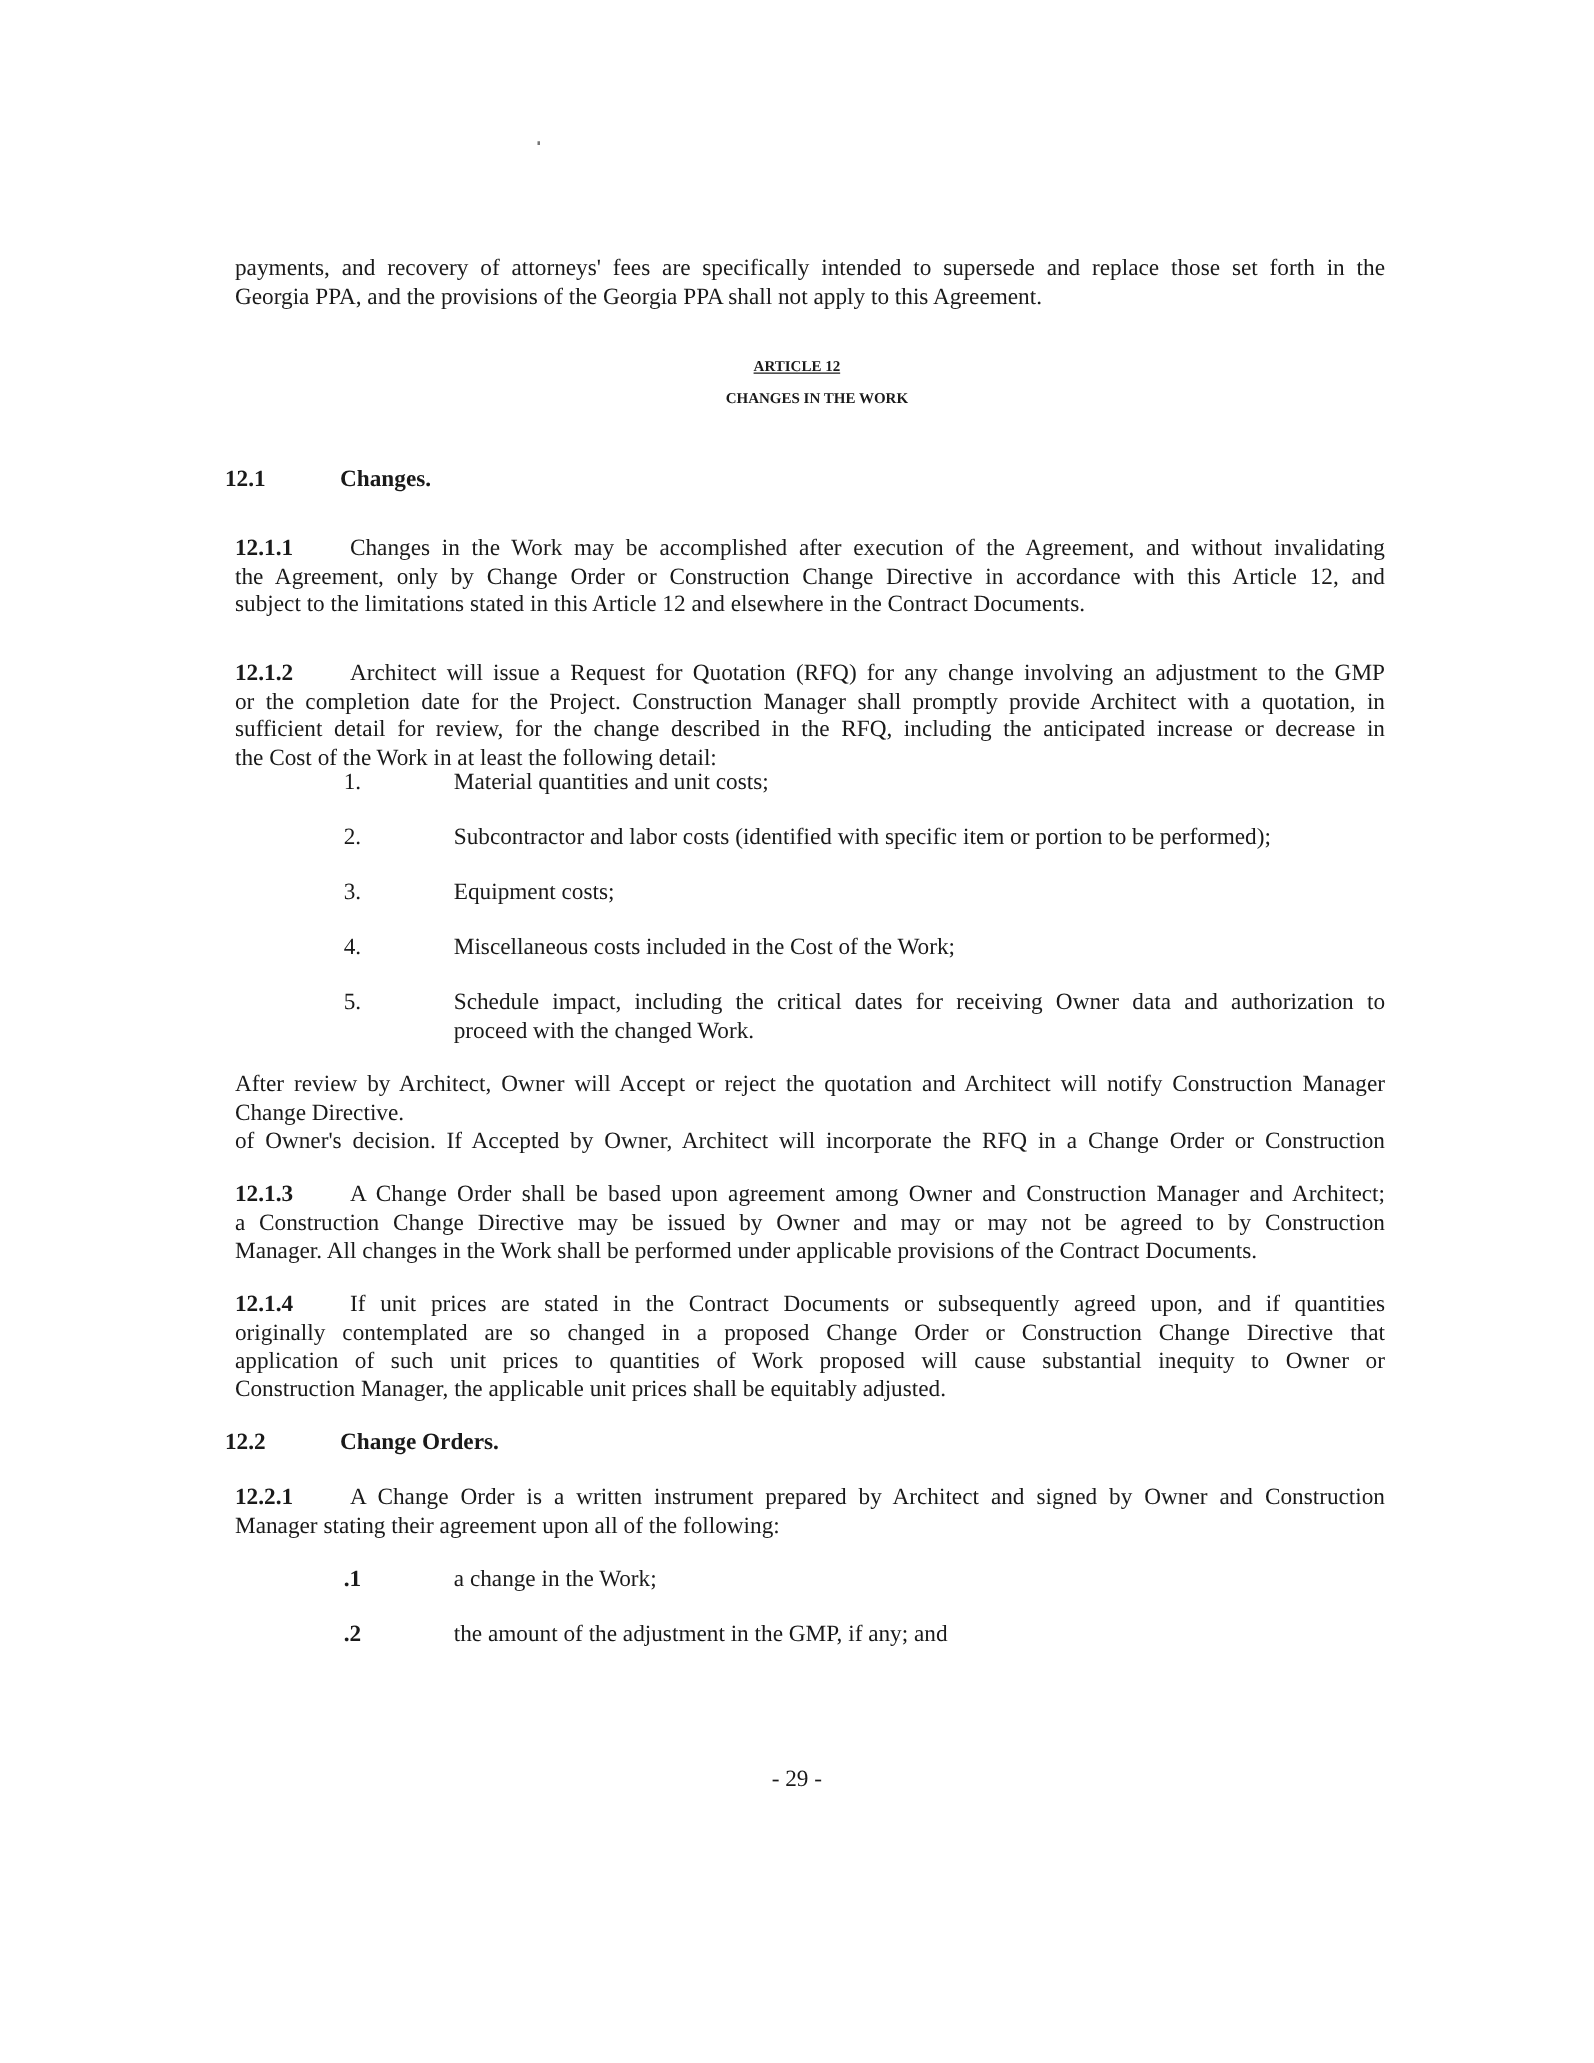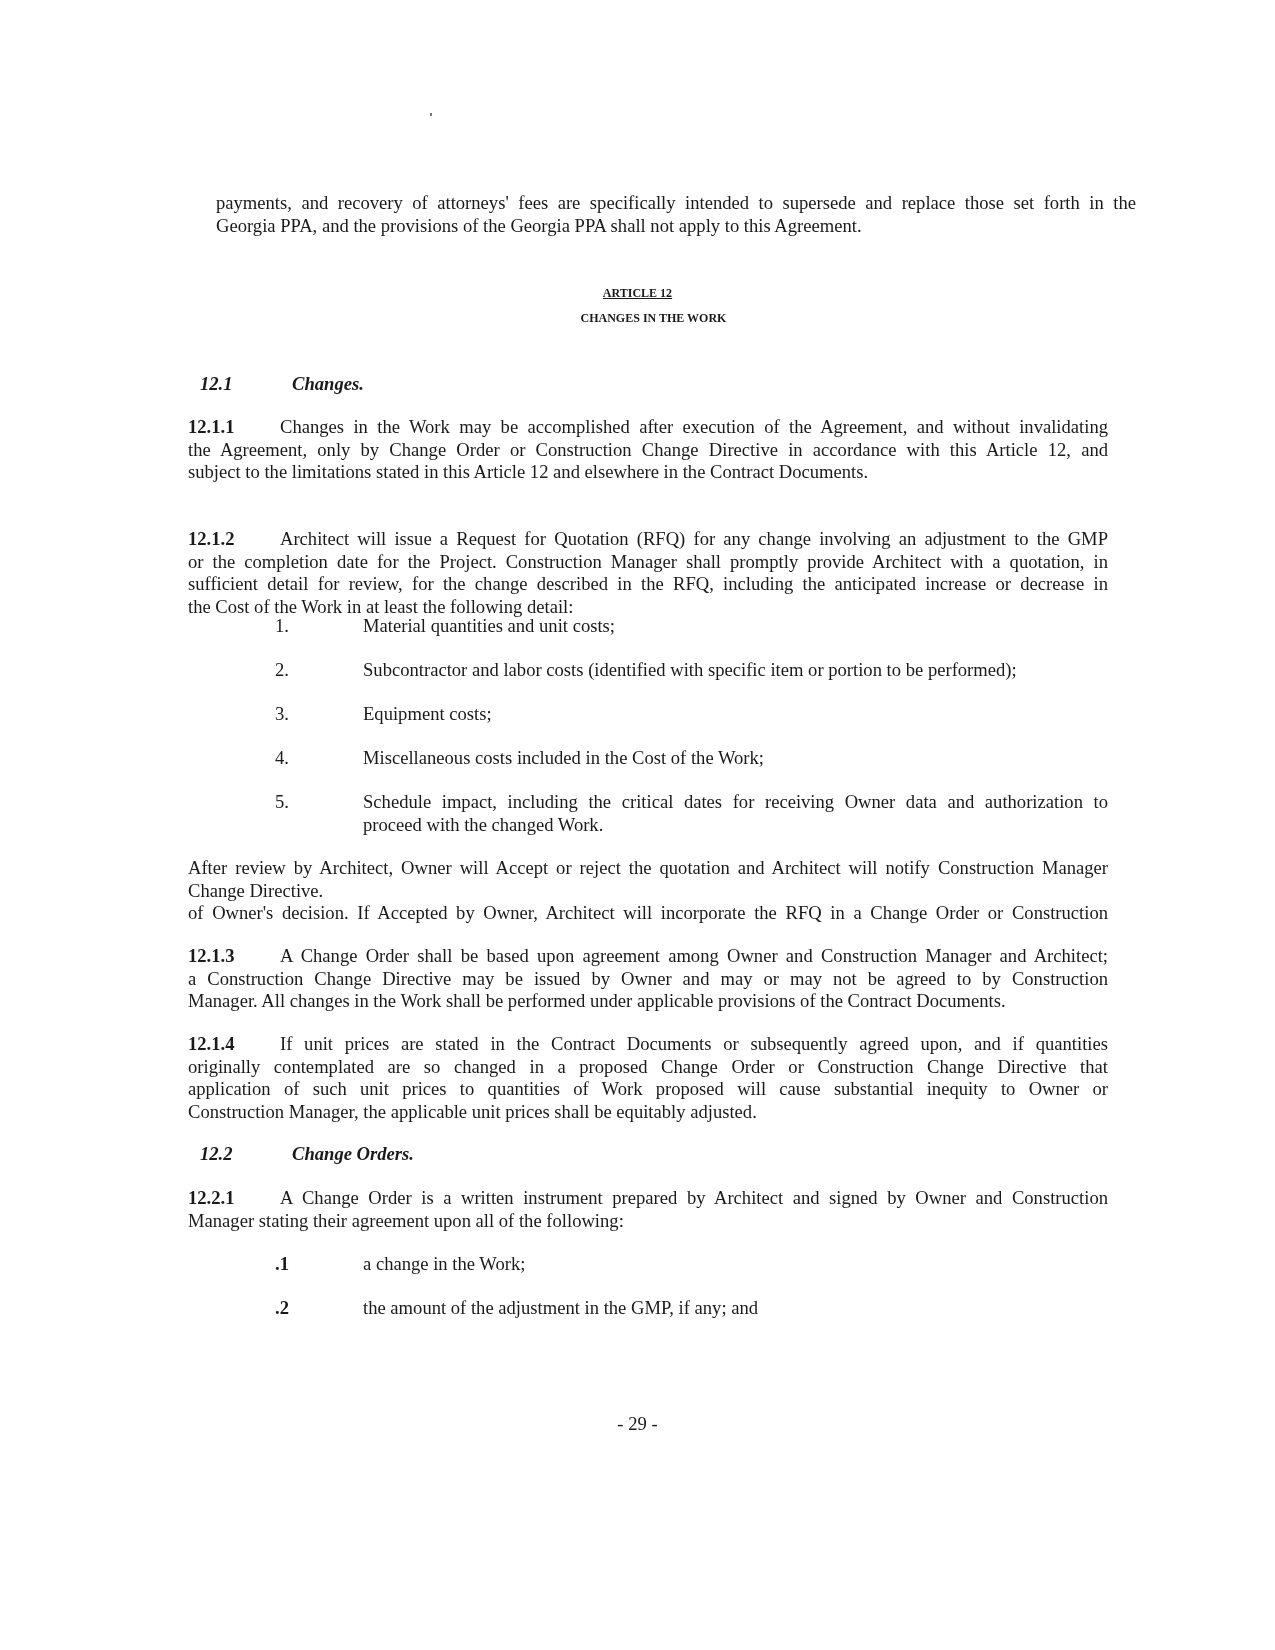--- a/index.html
+++ b/index.html
@@ -4,51 +4,51 @@
 <style>
   html, body { margin:0; padding:0; background:#ffffff; }
   body { width:1275px; height:1650px; position:relative; overflow:hidden;
          font-family:"Liberation Serif", "DejaVu Serif", serif; color:#1a1a1a; }
   .blk { position:absolute; left:188px; width:920px; font-size:18.6px; line-height:22.5px; text-align:justify; }
   .just-lines span.l { display:block; text-align:justify; text-align-last:justify; }
   .just-lines span.l.end { text-align-last:left; }
   .num { font-weight:bold; display:inline-block; width:92px; }
   .center { position:absolute; left:0; width:1275px; text-align:center; font-weight:bold; font-size:12px; }
   .u { text-decoration:underline; }
-  .head { position:absolute; left:200px; font-size:18.6px; font-weight:bold; line-height:22.5px;font-style:italic; }
+  .head { position:absolute; left:180px; font-size:18.6px; font-weight:bold; line-height:22.5px; }
   .head .hn { display:inline-block; width:92px; }
   .li { position:absolute; left:275px; width:833px; font-size:18.6px; line-height:22.5px; }
   .li .mk { position:absolute; left:0; top:0; }
   .li .tx { display:block; margin-left:88px; text-align:justify; }
   .li .tx.jl span.l { display:block; text-align:justify; text-align-last:justify; }
   .li .tx.jl span.l.end { text-align-last:left; }
   .li.bold-mk .mk { font-weight:bold; }
   .pg { position:absolute; left:0; width:1275px; text-align:center; font-size:18.6px; }
   .speck { position:absolute; left:430px; top:113px; width:2px; height:3px; background:#777; }
 </style>
 </head>
 <body>
 
 <div class="speck"></div>
 
-<div class="blk just-lines" style="top:192px;margin-left:28px;">
+<div class="blk just-lines" style="top:204px;">
   <span class="l">payments, and recovery of attorneys' fees are specifically intended to supersede and replace those set forth in the</span>
   <span class="l end">Georgia PPA, and the provisions of the Georgia PPA shall not apply to this Agreement.</span>
 </div>
 
 <div class="center" style="top:286px;">
   <span class="u">ARTICLE 12</span>
 </div>
 <div class="center" style="top:311px;margin-left:16px;">CHANGES IN THE WORK</div>
 
 <div class="head" style="top:373px;">
   <span class="hn">12.1</span><span>Changes.</span>
 </div>
 
-<div class="blk just-lines" style="top:416px;">
+<div class="blk just-lines" style="top:428px;">
   <span class="l"><span class="num">12.1.1</span><span>Changes in the Work may be accomplished after execution of the Agreement, and without invalidating</span></span>
   <span class="l">the Agreement, only by Change Order or Construction Change Directive in accordance with this Article 12, and</span>
   <span class="l end">subject to the limitations stated in this Article 12 and elsewhere in the Contract Documents.</span>
 </div>
 
 <div class="blk just-lines" style="top:528px;">
   <span class="l"><span class="num">12.1.2</span><span>Architect will issue a Request for Quotation (RFQ) for any change involving an adjustment to the GMP</span></span>
   <span class="l">or the completion date for the Project.  Construction Manager shall promptly provide Architect with a quotation, in</span>
   <span class="l">sufficient detail for review, for the change described in the RFQ, including the anticipated increase or decrease in</span>
   <span class="l end">the Cost of the Work in at least the following detail:</span>

